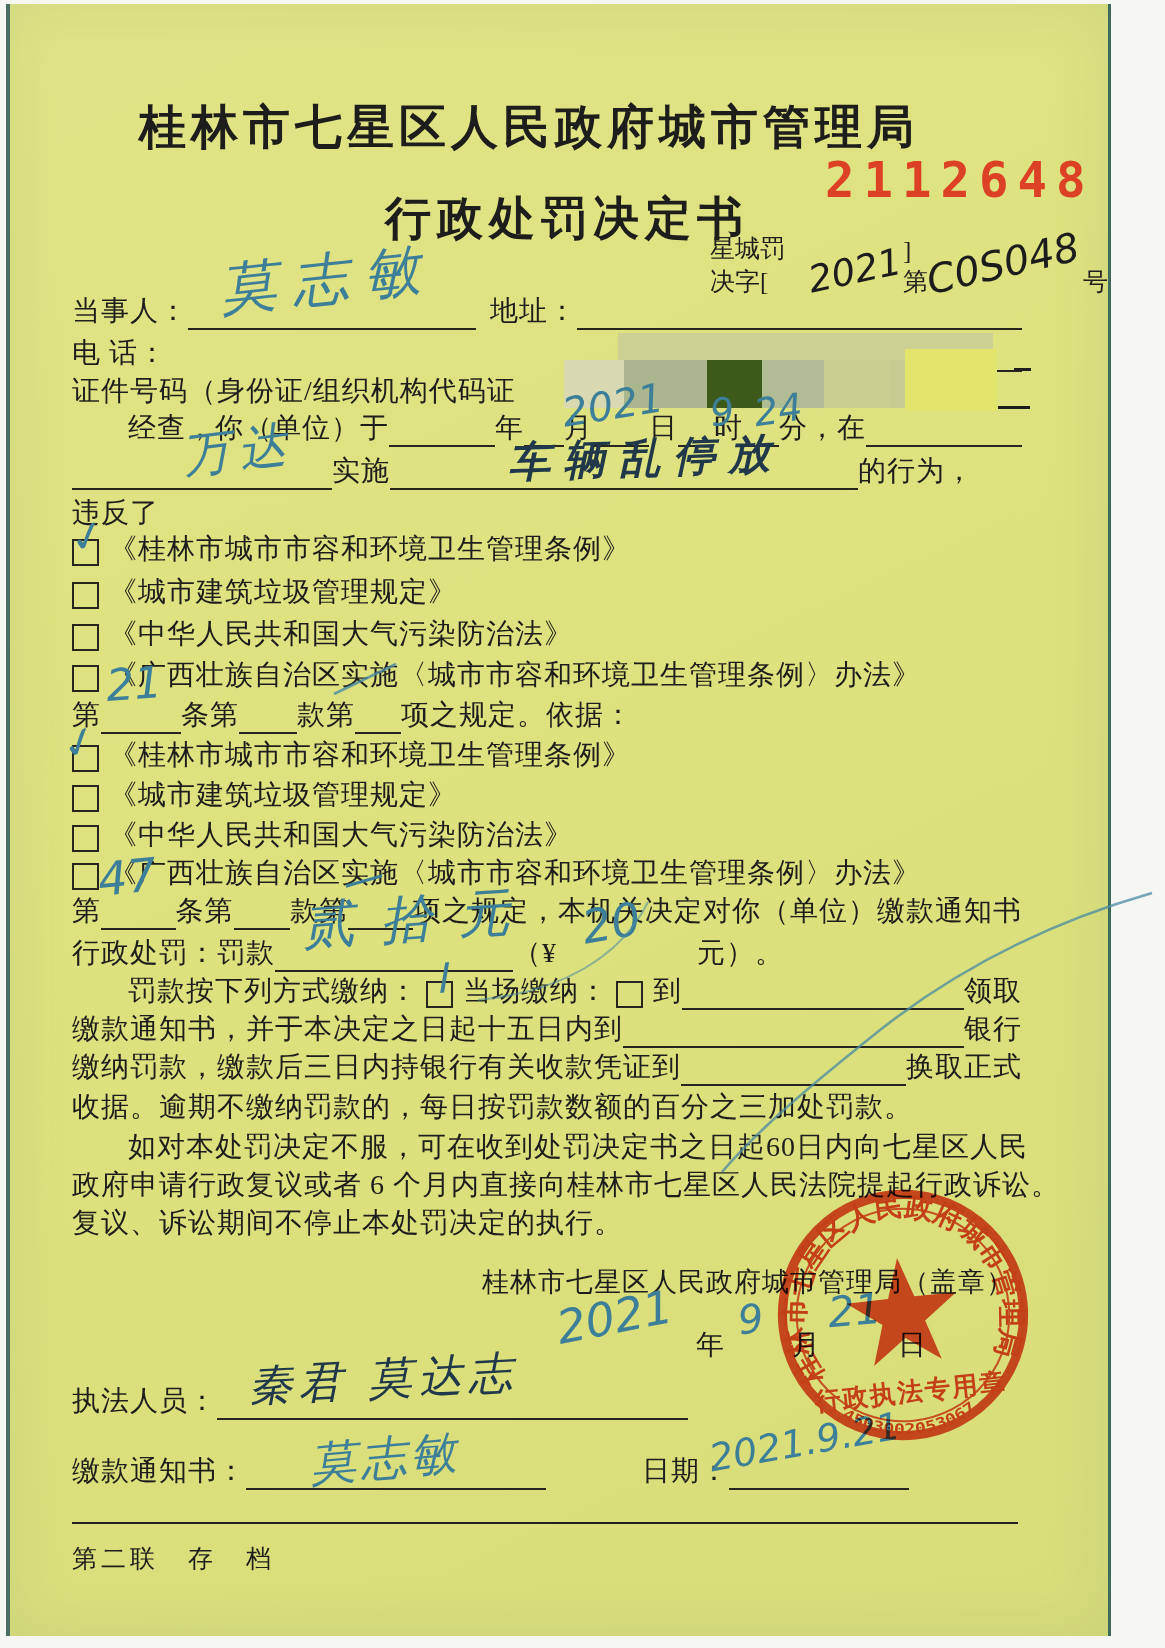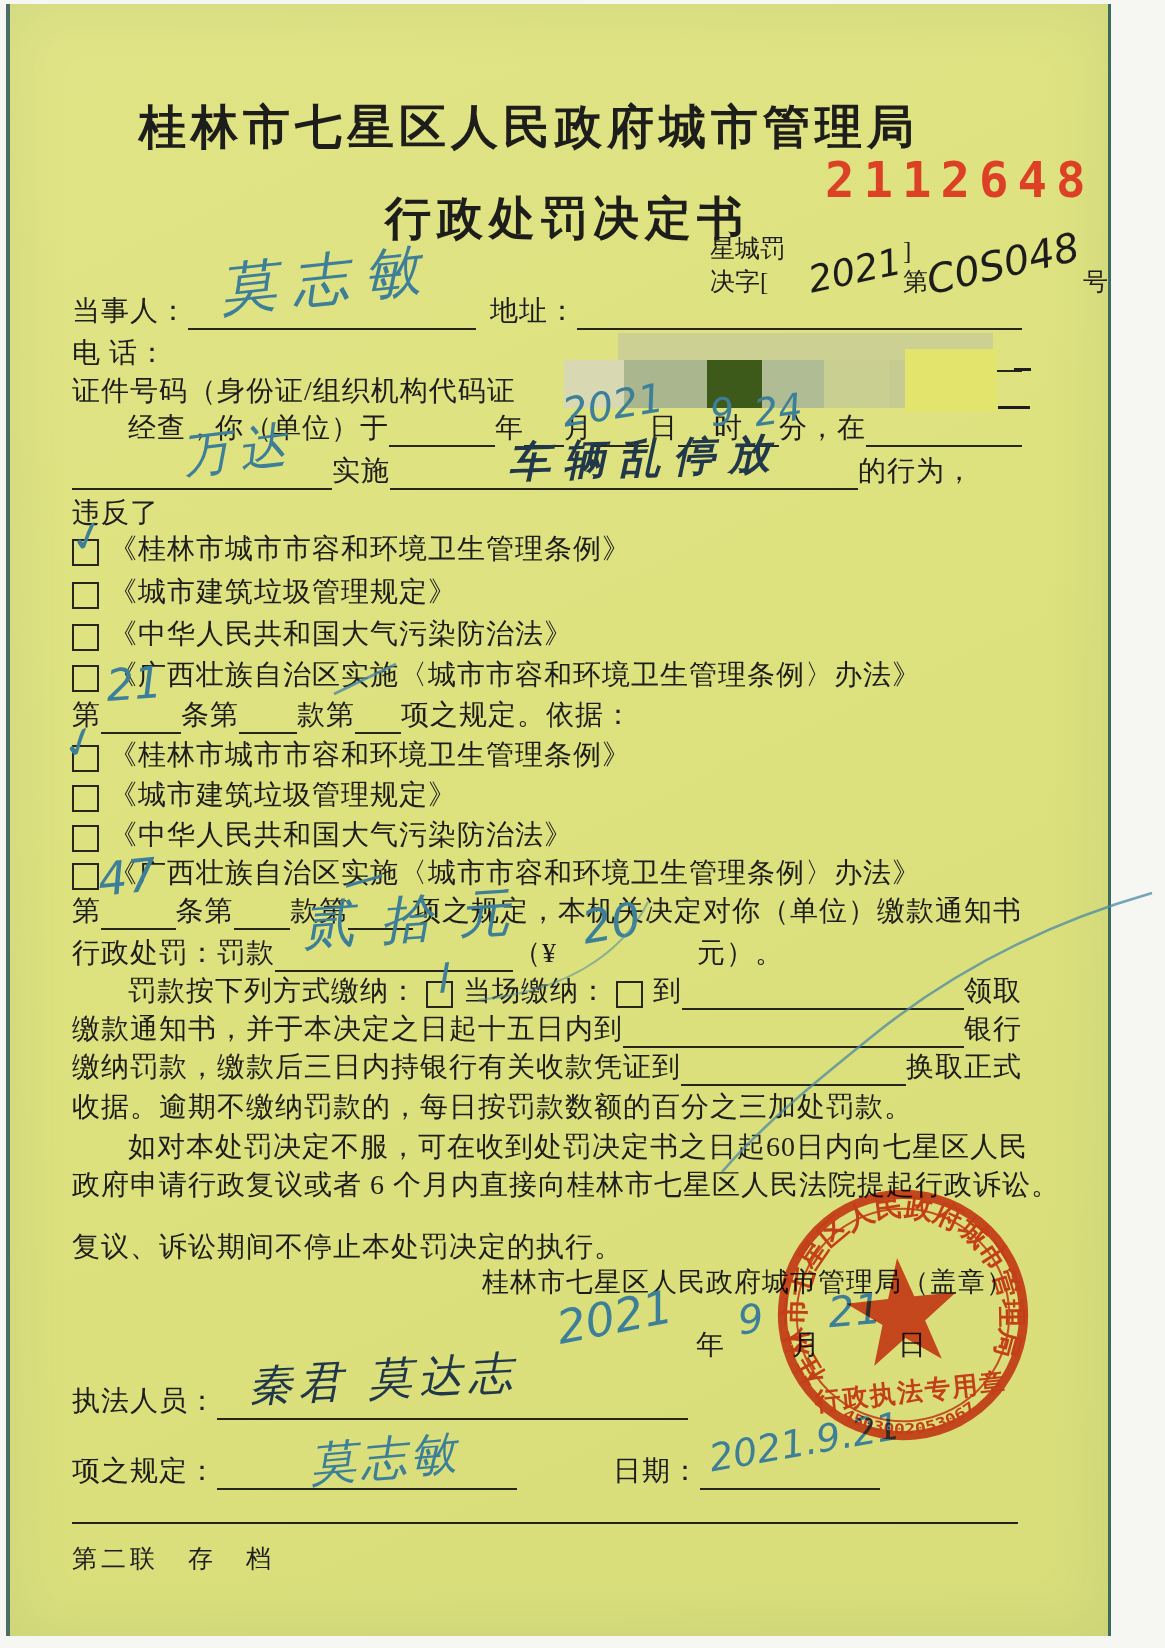--- a/index.html
+++ b/index.html
@@ -187,37 +187,37 @@
   <div class="row" style="top:1084px;">
     <span>收据。逾期不缴纳罚款的，每日按罚款数额的百分之三加处罚款。</span>
   </div>
 
   <div class="row" style="top:1124px;padding-left:56px;">
     <span>如对本处罚决定不服，可在收到处罚决定书之日起60日内向七星区人民</span>
   </div>
   <div class="row" style="top:1162px;">
     <span>政府申请行政复议或者 6 个月内直接向桂林市七星区人民法院提起行政诉讼。</span>
   </div>
-  <div class="row" style="top:1200px;margin-top:24px;">
+  <div class="row" style="top:1200px;">
     <span>复议、诉讼期间不停止本处罚决定的执行。</span>
   </div>
 
   <div class="abs" style="left:472px;top:1260px;font-size:27px;letter-spacing:1px;">桂林市七星区人民政府城市管理局（盖章）</div>
   <div>
     <span class="abs" style="left:686px;top:1322px;font-size:28px;">年</span>
     <span class="abs" style="left:782px;top:1322px;font-size:28px;">月</span>
     <span class="abs" style="left:888px;top:1322px;font-size:28px;">日</span>
   </div>
 
   <div class="row" style="top:1378px;right:420px;">
     <span class="lbl">执法人员：</span>
     <span class="blank grow"></span>
   </div>
   <div class="row" style="top:1448px;">
-    <span class="lbl">项之规定：</span>
+    <span class="lbl">缴款通知书：</span>
     <span class="blank" style="width:300px;"></span>
     <span class="lbl" style="margin-left:96px;">日期：</span>
     <span class="blank" style="width:180px;"></span>
     <span class="grow" style="border:none;"></span>
   </div>
 
   <div class="ruleline"></div>
   <div class="footer">第二联　存　档</div>
 
   <div class="hw" style="left:210px;top:238px;font-size:56px;letter-spacing:16px;transform:rotate(-6deg);">莫志敏</div>

